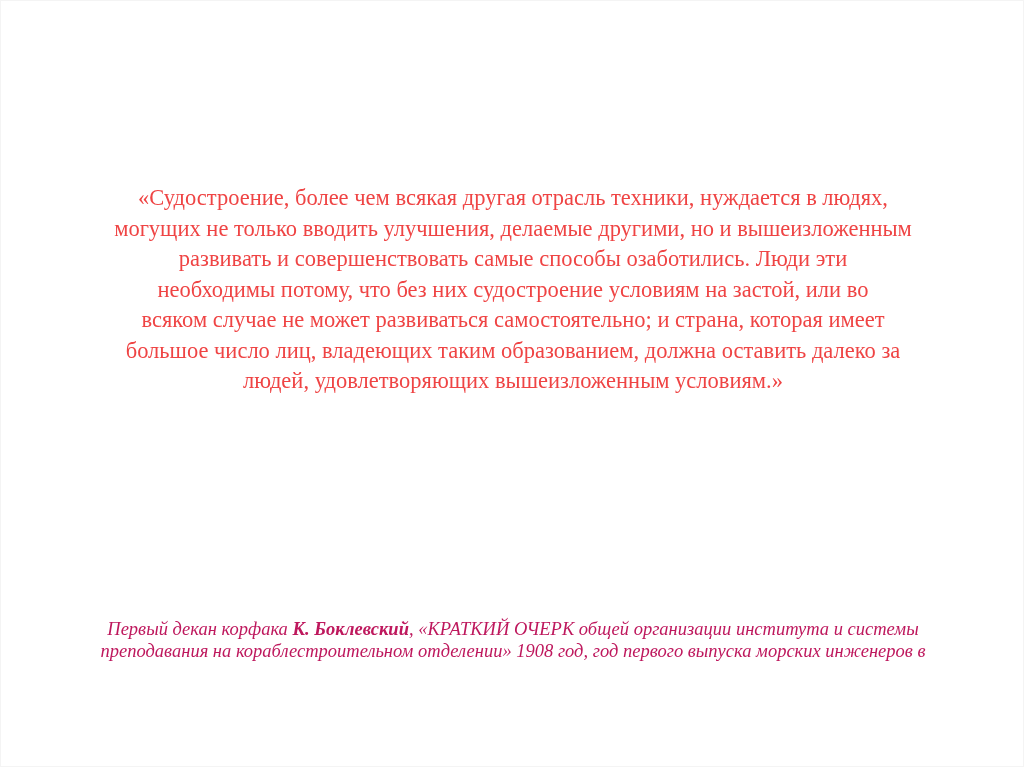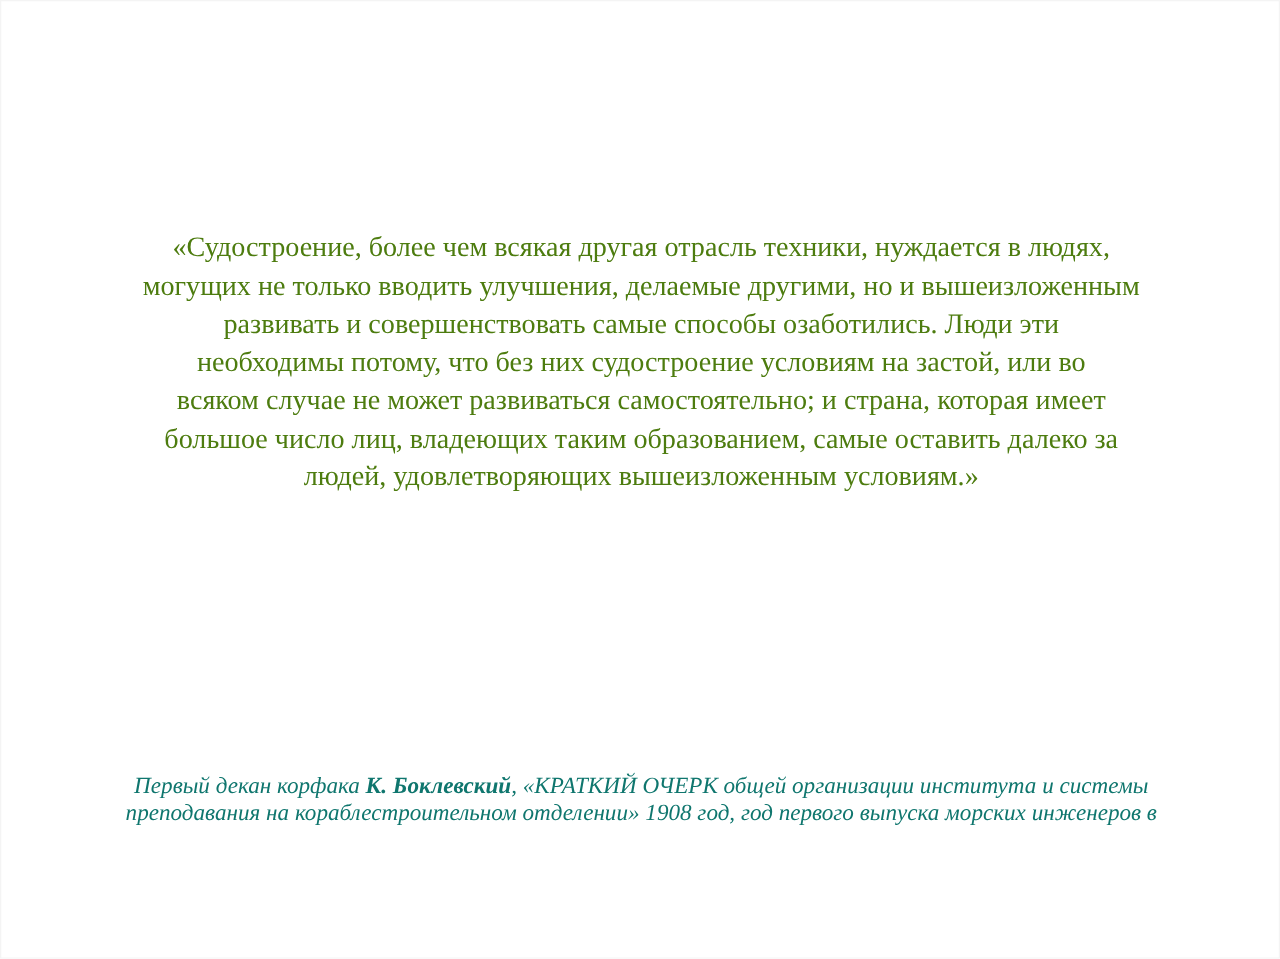--- a/index.html
+++ b/index.html
@@ -20,58 +20,58 @@
     }
     .quote {
       position: absolute;
       left: 40px;
       top: 182px;
       width: 944px;
       text-align: center;
       font-family: "Liberation Serif", "DejaVu Serif", serif;
       font-size: 22.5px;
       line-height: 30.5px;
-      color: #4d7c0f;
+      color: #ef4444;
     }
     .quote .line {
       display: block;
       white-space: nowrap;
     }
     .citation {
       position: absolute;
       left: 40px;
       top: 617px;
       width: 944px;
       text-align: center;
       font-family: "Liberation Serif", "DejaVu Serif", serif;
       font-style: italic;
       font-size: 18.5px;
       line-height: 22px;
-      color: #0f766e;
+      color: #be185d;
     }
     .citation .line {
       display: block;
       white-space: nowrap;
     }
     .citation b {
       font-weight: bold;
     }
   </style>
 </head>
 <body>
 
 <div class="slide">
 
   <div class="quote">
     <span class="line">«Судостроение, более чем всякая другая отрасль техники, нуждается в людях,</span>
     <span class="line">могущих не только вводить улучшения, делаемые другими, но и вышеизложенным</span>
     <span class="line">развивать и совершенствовать самые способы озаботились. Люди эти</span>
     <span class="line">необходимы потому, что без них судостроение условиям на застой, или во</span>
     <span class="line">всяком случае не может развиваться самостоятельно; и страна, которая имеет</span>
-    <span class="line">большое число лиц, владеющих таким образованием, самые оставить далеко за</span>
+    <span class="line">большое число лиц, владеющих таким образованием, должна оставить далеко за</span>
     <span class="line">людей, удовлетворяющих вышеизложенным условиям.»</span>
   </div>
 
   <div class="citation">
     <span class="line"><span>Первый декан корфака </span><b>К. Боклевский</b><span>, «КРАТКИЙ ОЧЕРК общей организации института и системы</span></span>
     <span class="line">преподавания на кораблестроительном отделении» 1908 год, год первого выпуска морских инженеров в</span>
   </div>
 
 </div>
 

